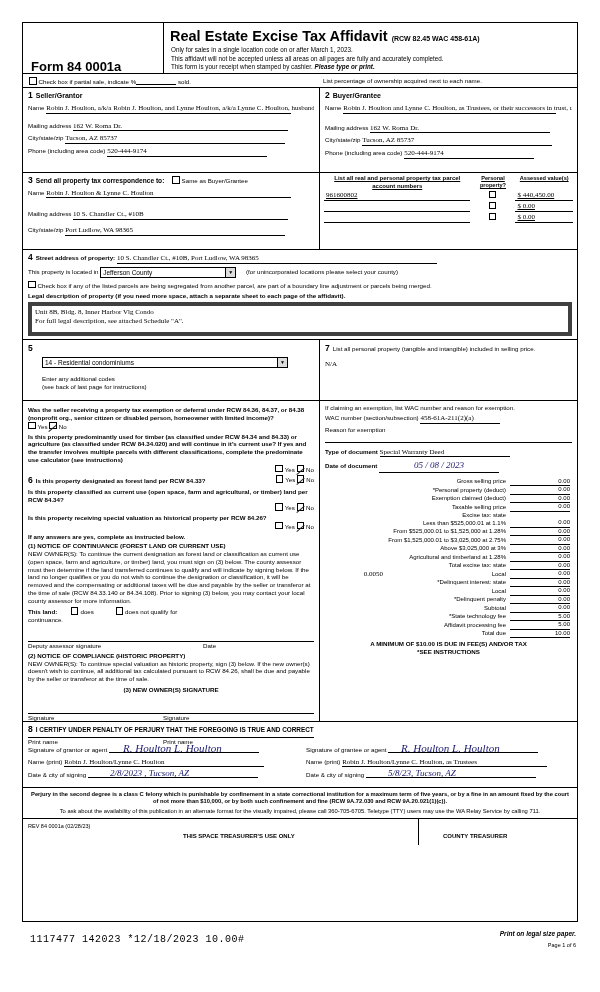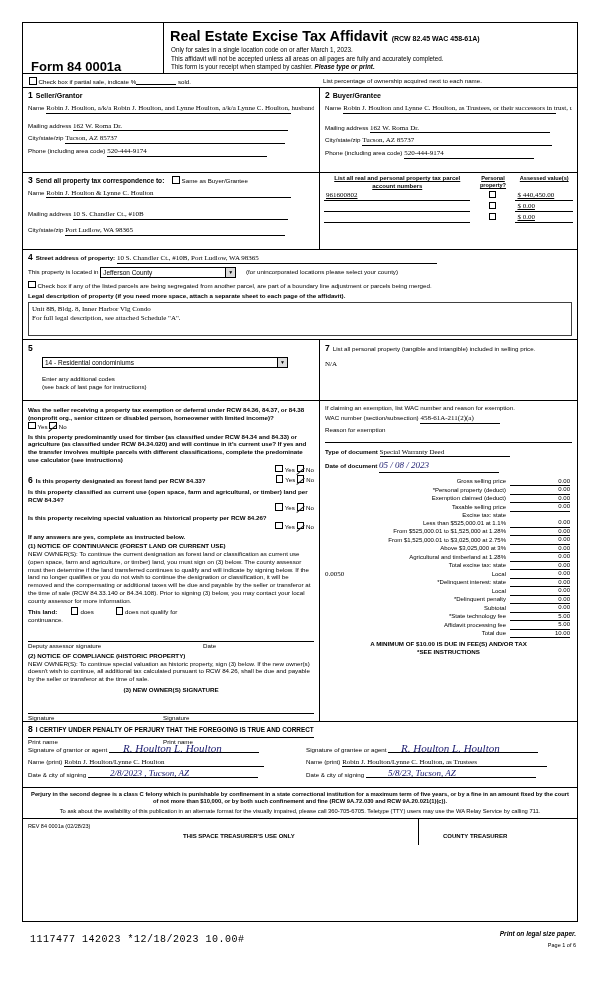--- a/index.html
+++ b/index.html
@@ -194,21 +194,21 @@
     position: absolute;
     right: 0; top: 0; bottom: 0;
     width: 9px;
     border-left: 1px solid #000;
     background: #ddd;
     text-align: center;
     font-size: 5px;
     line-height: 9px;
   }
   .legalbox {
-    border: 1px solid #404040;
+    border: 4px solid #404040;
     height: 34px;
     margin-top: 3px;
     padding: 2px 3px;
     font-size: 6.2px;
     box-sizing: border-box;
   }
 
   .sec57 {
     position: relative;
     border-bottom: 1px solid #000;
@@ -297,20 +297,21 @@
   }
   .acctbl { width: 100%; border-collapse: collapse; font-size: 6px; }
   .acctbl td { padding: 0 2px; height: 10px; text-decoration: underline; }
   .acctbl .num { border-bottom: 1px solid #000; }
   .centerline { text-align:center; }
   .handwrite {
     font-family: "Liberation Serif", serif;
     font-style: italic;
     font-size: 9px;
     color: #1a1a6e;
+    text-align: center;
   }
   .tiny { font-size: 5.6px; }
 </style>
 </head>
 <body>
 
 <div class="page">
   <div class="doc">
 
     <div class="hdr">
@@ -594,21 +595,21 @@
                 <td></td>
                 <td style="text-align:right; padding-right:4px"><span>Agricultural and timberland at 1.28%</span></td>
                 <td><span class="amtline">0.00</span></td>
               </tr>
           <tr>
                 <td></td>
                 <td style="text-align:right; padding-right:4px"><span>Total excise tax: state</span></td>
                 <td><span class="amtline">0.00</span></td>
               </tr>
           <tr>
-                <td style="text-align:left"><span class="typed">0.0050</span></td>
+                <td style="text-align:right"><span class="typed">0.0050</span></td>
                 <td style="text-align:right; padding-right:4px"><span>Local</span></td>
                 <td><span class="amtline">0.00</span></td>
               </tr>
           <tr>
                 <td></td>
                 <td style="text-align:right; padding-right:4px"><span>*Delinquent interest: state</span></td>
                 <td><span class="amtline">0.00</span></td>
               </tr>
           <tr>
                 <td></td>

